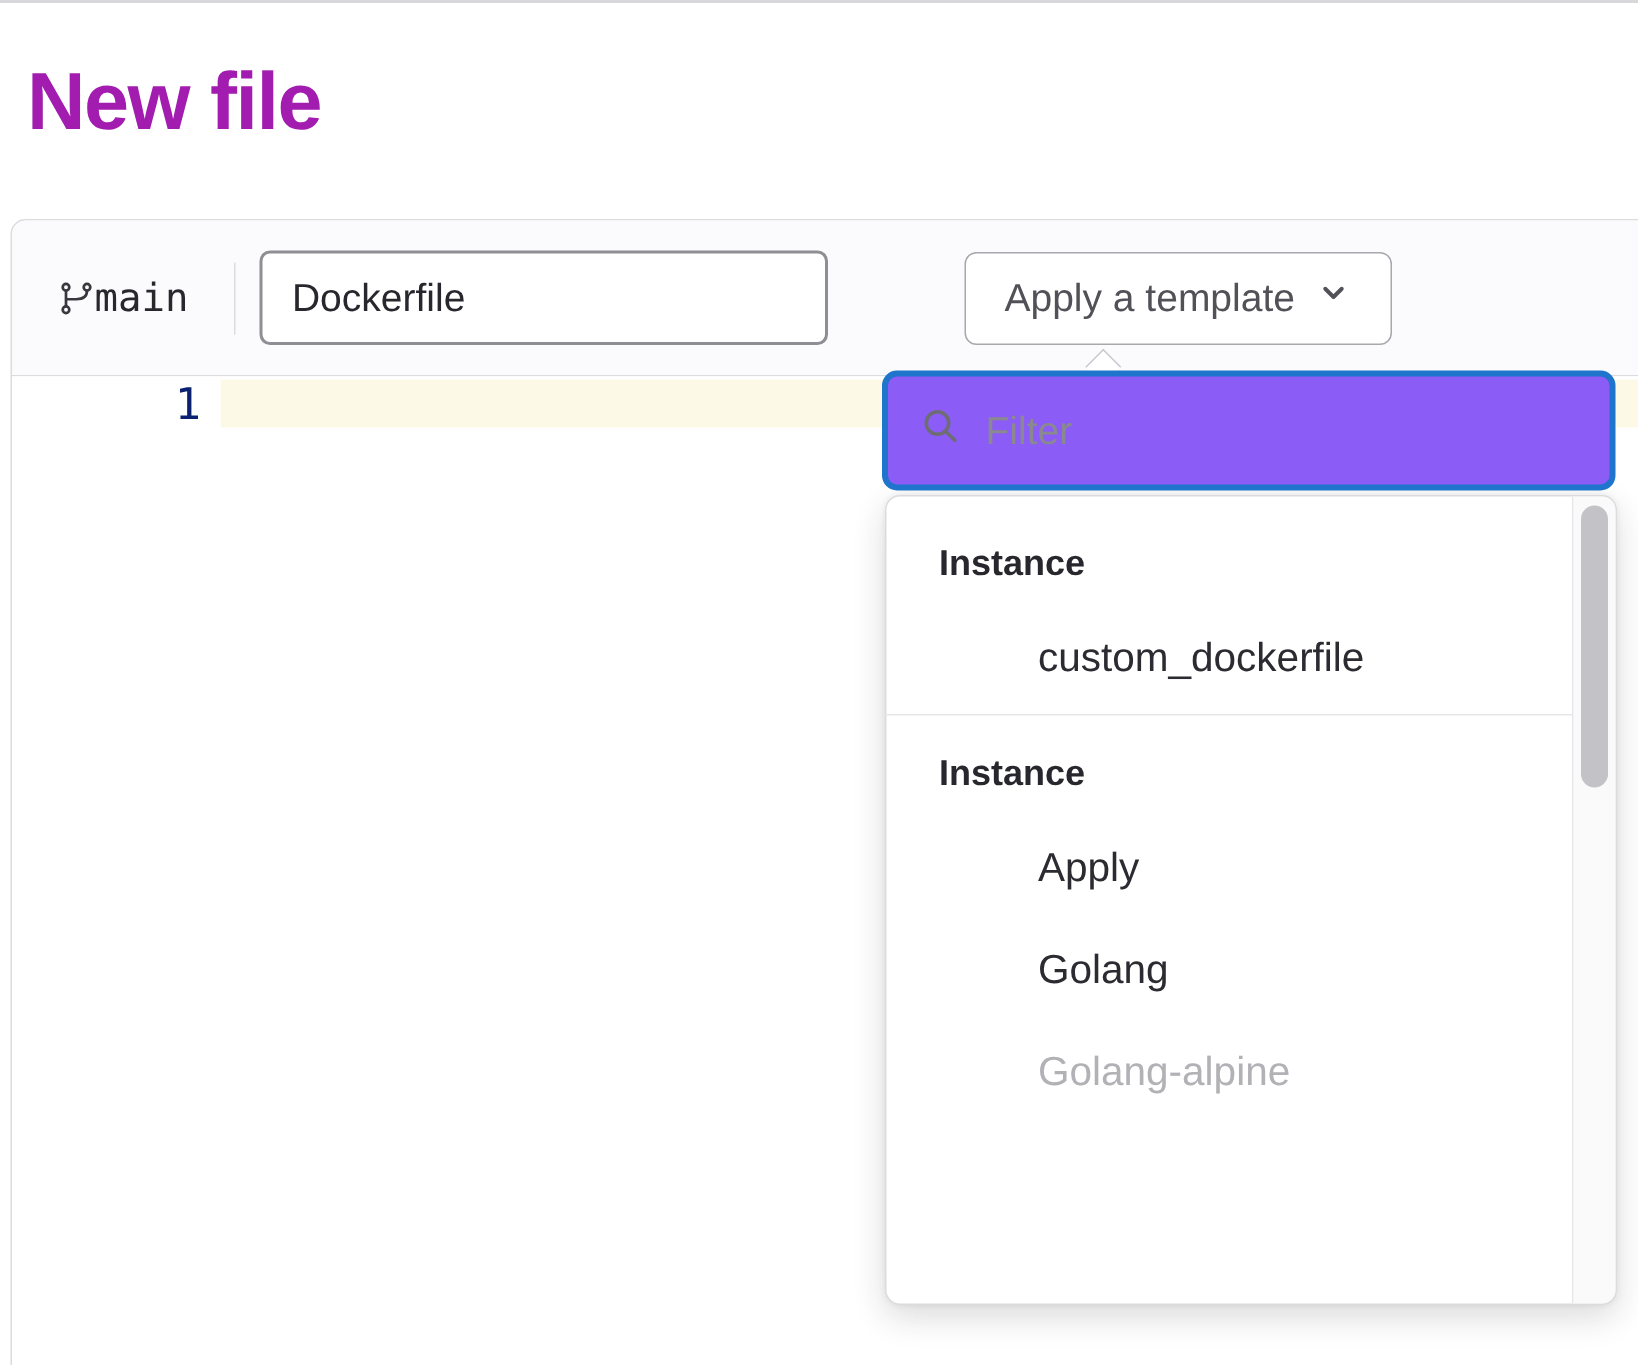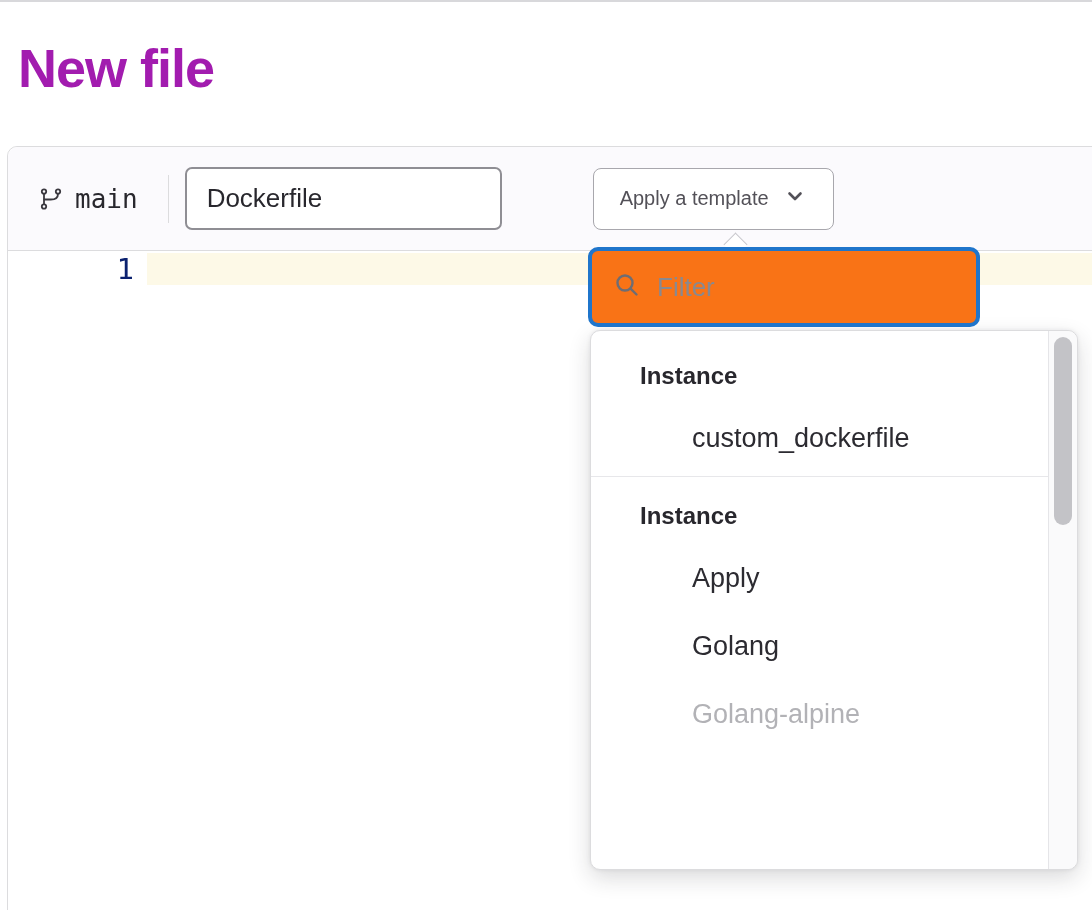--- a/index.html
+++ b/index.html
@@ -12,66 +12,66 @@
                 font-weight:800; letter-spacing:-1px; color:#a21caf; }
 
   
   .card { position:absolute; left:7px; top:146px; width:1200px; height:790px;
           border:1px solid #dcdcde; border-radius:10px; background:#ffffff; }
 
   .card-toolbar { position:absolute; left:0; top:0; right:0; height:104px;
                   background:#fbfafd; border-bottom:1px solid #dcdcde;
                   border-radius:10px 10px 0 0; display:flex; align-items:center; }
 
-  .branch-wrap { display:flex; align-items:center; gap:12px; margin-left:31px; }
+  .branch-wrap { display:flex; align-items:center; gap:0; margin-left:31px; }
   .branch-wrap svg { display:block; }
   .branch-name { font-family:"DejaVu Sans Mono", monospace; font-size:26px; color:#28272d; }
 
   .toolbar-divider { width:1px; height:48px; background:#dcdcde; margin-left:30px; }
 
-  .filename-input { margin-left:16px; width:317px; height:63px; border:2px solid #8f8e94;
+  .filename-input { margin-left:16px; width:379px; height:63px; border:2px solid #8f8e94;
                     border-radius:7px; background:#ffffff; font-family:"Liberation Sans",sans-serif;
                     font-size:26px; color:#28272d; padding:0 20px; outline:none; }
 
   .apply-template-btn { margin-left:91px; height:62px; padding:12px 26px; background:#ffffff;
                         border:1px solid #a8a7ad; border-radius:8px; display:flex;
-                        align-items:center; gap:14px; font-size:20px; color:#535158;
+                        align-items:center; gap:14px; font-size:26px; color:#535158;
                         cursor:pointer; font-family:"Liberation Sans",sans-serif; }
 
   
   .editor-area { position:absolute; left:0; top:104px; right:0; bottom:0; background:#ffffff;
                  border-radius:0 0 0 10px; }
   .current-line { position:absolute; left:139px; top:2px; right:0; height:32px; background:#fdf9e7; }
   .line-number { position:absolute; left:86px; top:2px; width:40px; text-align:right;
                  font-family:"DejaVu Sans Mono", monospace; font-size:29px; line-height:32px;
                  color:#0b216f; }
 
   
   .dropdown-caret { position:absolute; left:727px; top:236px; width:17px; height:17px;
                     background:#ffffff; border-top:1px solid #c8c7cd; border-left:1px solid #c8c7cd;
                     transform:rotate(45deg); z-index:5; }
 
-  .filter-box { position:absolute; left:588px; top:247px; width:392px; height:80px;
-                background:#f97316; border:4px solid #1f75cb; border-radius:10px;
+  .filter-box { position:absolute; left:588px; top:247px; width:489px; height:80px;
+                background:#8b5cf6; border:4px solid #1f75cb; border-radius:10px;
                 display:flex; align-items:center; padding-left:22px; z-index:6; }
   .filter-box svg { flex:0 0 auto; }
   .filter-input { border:none; outline:none; background:transparent; margin-left:16px;
                   font-size:26px; color:#28272d; width:380px;
                   font-family:"Liberation Sans",sans-serif; }
   .filter-input::placeholder { color:#8a898f; opacity:1; }
 
   .dropdown-panel { position:absolute; left:590px; top:330px; width:488px; height:540px;
                     background:#ffffff; border:1px solid #dcdcde; border-radius:10px;
                     box-shadow:0 8px 22px rgba(31,30,36,0.16), 0 0 4px rgba(31,30,36,0.08);
                     z-index:4; overflow:hidden; }
 
   .tpl-list { position:absolute; left:0; top:0; right:29px; bottom:0; overflow:hidden;
               padding-top:32px; }
   .tpl-group-header { font-size:24px; line-height:26px; font-weight:700; color:#28272d;
-                      padding-left:49px; margin-bottom:15px; }
+                      padding-left:35px; margin-bottom:15px; }
   .tpl-item { font-size:27px; line-height:34px; color:#2c2b31; padding:17px 20px 17px 101px;
               cursor:pointer; }
   .tpl-item.muted { color:#b2b2b6; }
   .tpl-divider { height:1px; background:#e7e7ea; margin:4px 0 26px 0; }
 
   .list-fade { position:absolute; left:1px; right:30px; bottom:1px; height:70px;
                background:linear-gradient(rgba(255,255,255,0), rgba(255,255,255,0.85));
                border-bottom-left-radius:9px; pointer-events:none; }
 
   .scroll-track { position:absolute; top:0; right:0; bottom:0; width:29px;

